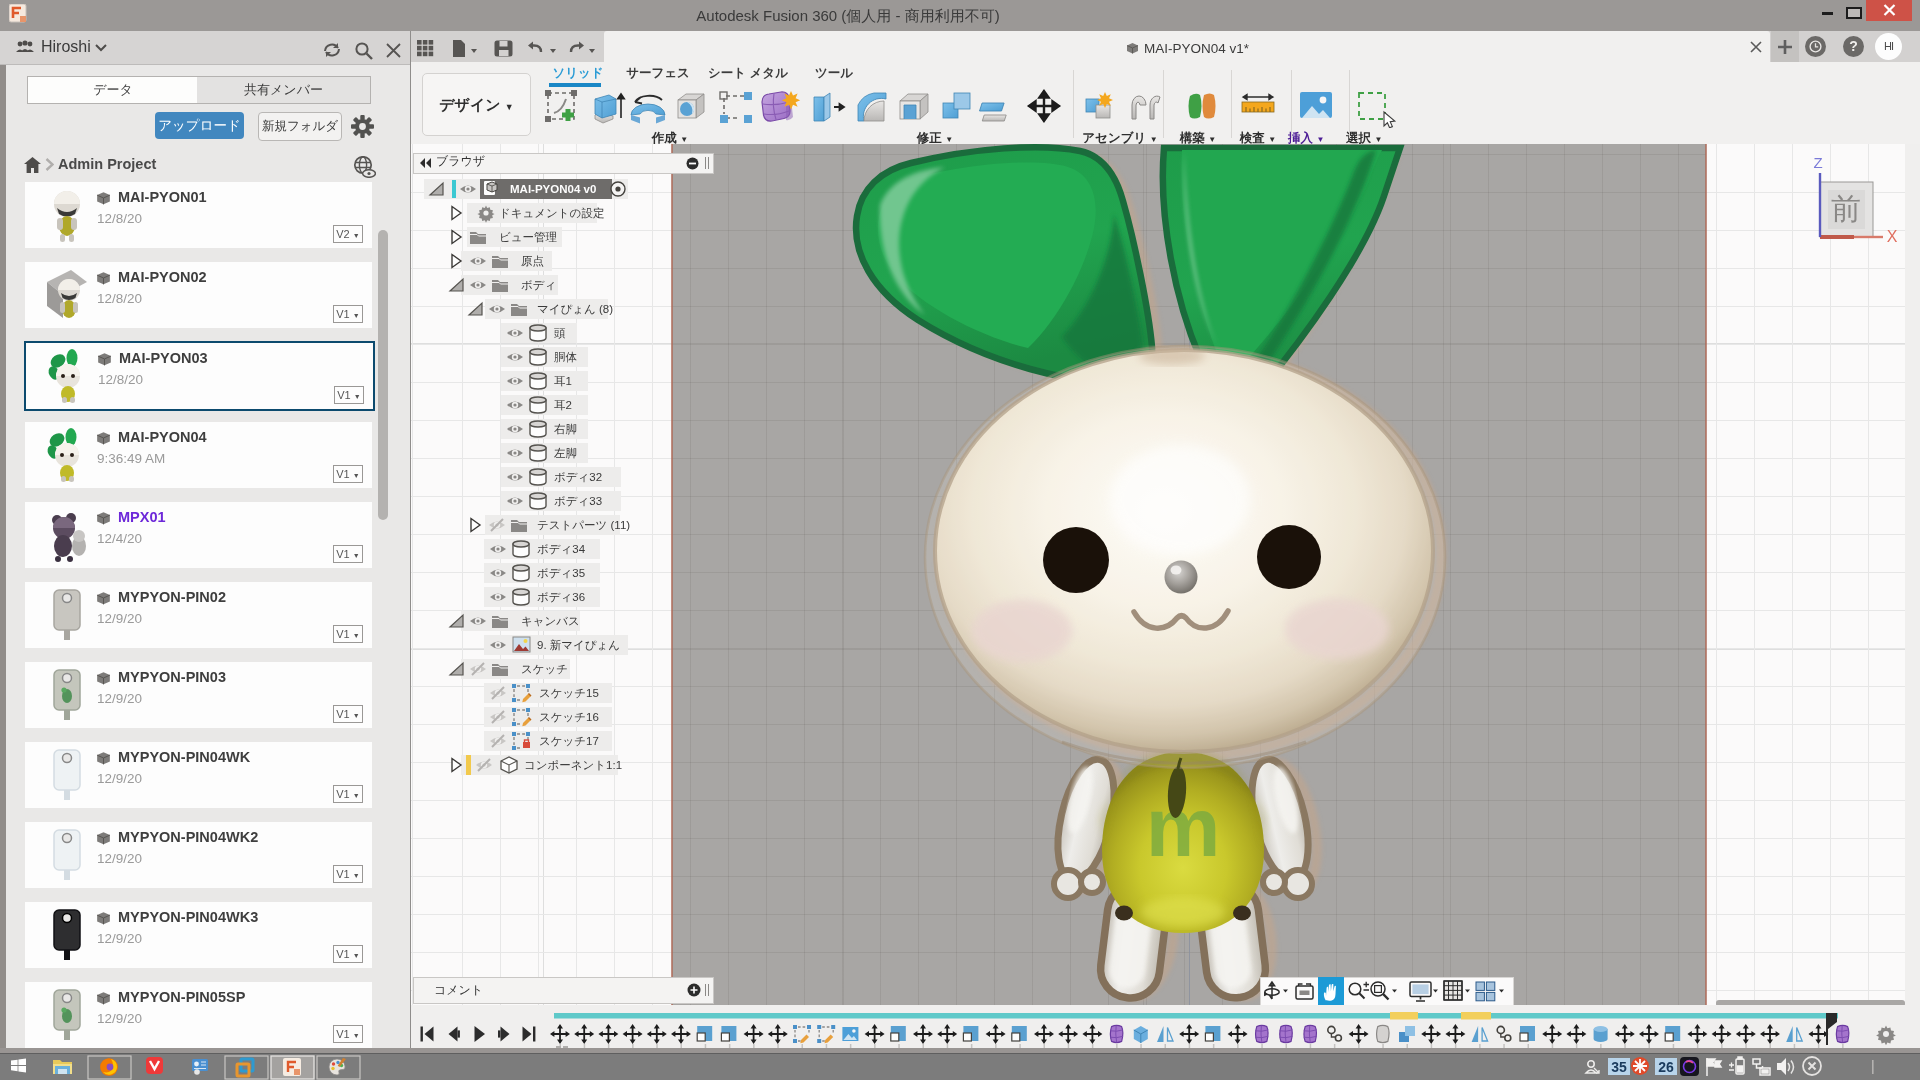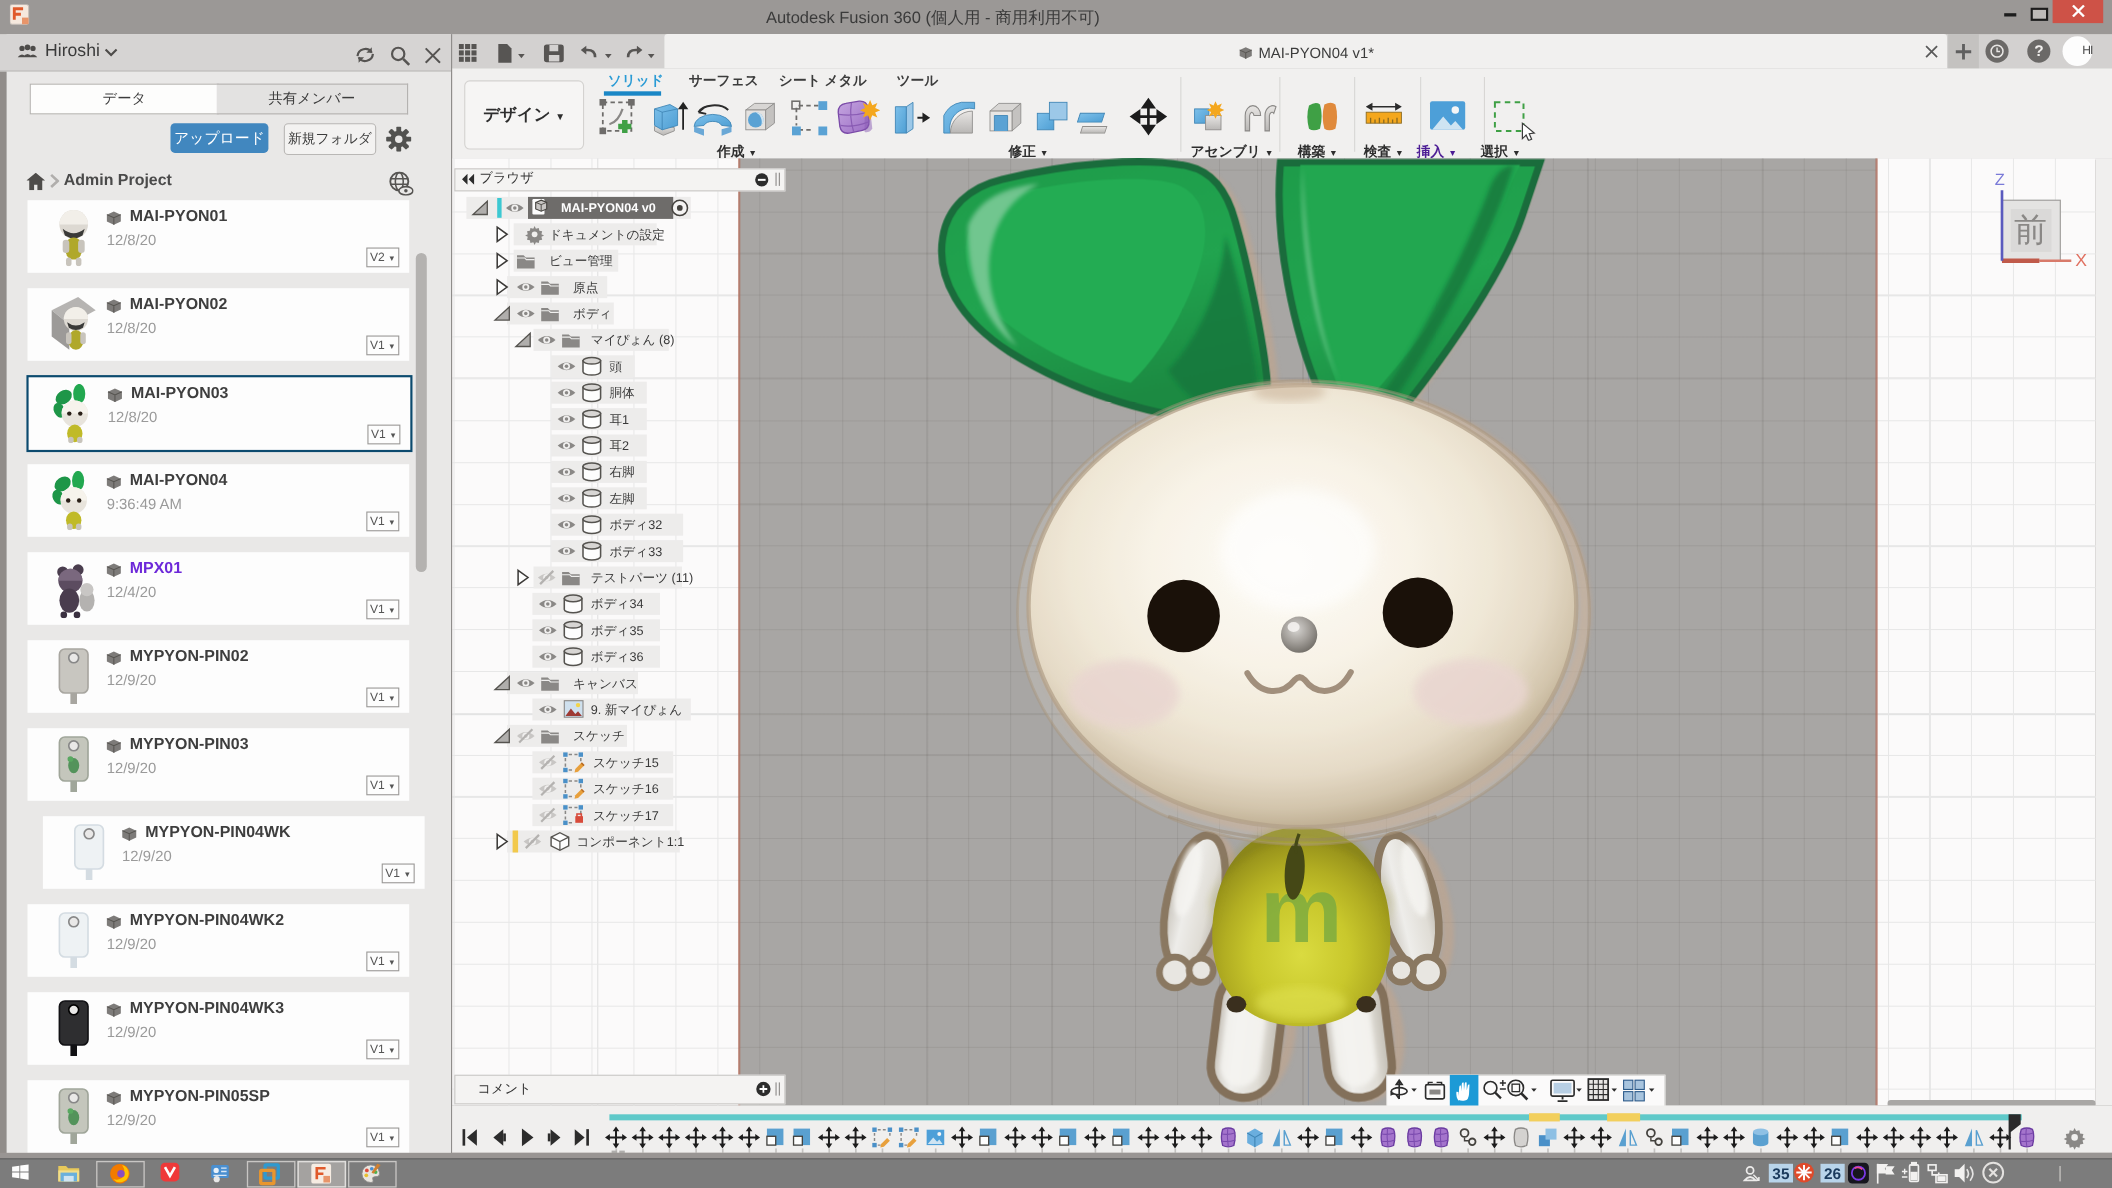--- a/index.html
+++ b/index.html
@@ -66,21 +66,21 @@
       <path d="M2 2 L12 12 M12 2 L2 12" stroke="#5a5a5a" stroke-width="1.6"></path>
     </svg></div>
 <div class="abs" style="left:1771px;top:31px;width:28px;height:31px;background:#c4c2c0;z-index:5"><svg width="16" height="16" viewBox="0 0 16 16" style="margin:8px 0 0 6px">
       <path d="M8 1 V15 M1 8 H15" stroke="#5f5f5f" stroke-width="2.6"></path>
     </svg></div>
 <div class="abs" style="left:1805px;top:36px;width:21px;height:21px;border-radius:50%;background:#6b6967;z-index:5"><svg width="13" height="13" viewBox="0 0 13 13" style="margin:4px">
       <circle cx="6.5" cy="6.5" r="5.4" fill="none" stroke="#e8e6e4" stroke-width="1.4"></circle>
       <path d="M6.5 3.2 V6.8 H9.2" stroke="#e8e6e4" stroke-width="1.3" fill="none"></path>
     </svg></div>
 <div class="abs" style="left:1843px;top:36px;width:21px;height:21px;border-radius:50%;background:#6b6967;color:#f0eeec;font-size:14px;font-weight:bold;text-align:center;line-height:21px;z-index:5">?</div>
-<div class="abs" style="left:1875px;top:33px;width:27px;height:27px;border-radius:50%;background:#fdfdfd;color:#4a4a4a;font-size:11px;text-align:right;line-height:27px;letter-spacing:-1px;z-index:5">HI</div>
+<div class="abs" style="left:1875px;top:33px;width:27px;height:27px;border-radius:50%;background:#fdfdfd;color:#4a4a4a;font-size:11px;text-align:center;line-height:27px;letter-spacing:-1px;z-index:5">HI</div>
 <div class="abs" id="datapanel"></div>
 <div class="abs" style="left:0;top:31px;width:6px;height:1022px;background:#918d8a"></div>
 <div class="abs" id="dp-head"></div>
 <svg class="abs" style="left:16px;top:39px" width="18" height="17" viewBox="0 0 18 17" fill="#4e4c4a">
  <circle cx="4" cy="5" r="2.4"></circle>
     <circle cx="9" cy="4" r="2.6"></circle>
     <circle cx="14" cy="5" r="2.4"></circle>
  <path d="M0 13 q4-5 8 0z M5 13 q4-6 8 0z M10 13 q4-5 8 0z"></path>
 </svg>
 <div class="abs" style="left:41px;top:38px;font-size:16px;color:#3a3a3a">Hiroshi</div>
@@ -261,21 +261,21 @@
         <rect x="21" y="42" width="6" height="10" fill="#a0a69a"></rect>
       </svg></div>
 <svg style="position:absolute;left:71px;top:9px" width="15" height="14" viewBox="0 0 13 12">
       <path d="M1 3.5 L6.5 1 L12 3.5 V9 L6.5 11.5 L1 9 Z" fill="#7d7b79"></path>
       <path d="M1 3.5 L6.5 6 L12 3.5 M6.5 6 V11.5" stroke="#55534f" stroke-width=".8" fill="none"></path>
     </svg>
 <div style="position:absolute;left:93px;top:7px;font-size:14.5px;font-weight:bold;color:#3e3e3e">MYPYON-PIN03</div>
 <div style="position:absolute;left:72px;top:29px;font-size:13.5px;color:#9a9a9a">12/9/20</div>
 <div style="position:absolute;left:308px;top:43px;width:28px;height:16px;border:1px solid #9a9896;font-size:11px;color:#555;text-align:center;line-height:16px">V1 <span style="font-size:7px">▼</span></div>
 </div>
-<div class="abs" style="left:39px;top:742px;width:347px;height:66px;background:#fdfdfd;">
+<div class="abs" style="left:25px;top:742px;width:347px;height:66px;background:#fdfdfd;">
 <div style="position:absolute;left:18px;top:6px"><svg width="48" height="54" viewBox="0 0 48 54">
         <path d="M16 2 h16 a5 5 0 0 1 5 5 v30 a5 5 0 0 1 -5 5 h-16 a5 5 0 0 1 -5 -5 v-30 a5 5 0 0 1 5-5z" fill="#eef2f4" stroke="#d4dce2" stroke-width="1.5"></path>
         <circle cx="24" cy="10" r="4.5" fill="#e9e8e7" stroke="#888" stroke-width="1.5"></circle>
         <rect x="21" y="42" width="6" height="10" fill="#d4dce2"></rect>
       </svg></div>
 <svg style="position:absolute;left:71px;top:9px" width="15" height="14" viewBox="0 0 13 12">
       <path d="M1 3.5 L6.5 1 L12 3.5 V9 L6.5 11.5 L1 9 Z" fill="#7d7b79"></path>
       <path d="M1 3.5 L6.5 6 L12 3.5 M6.5 6 V11.5" stroke="#55534f" stroke-width=".8" fill="none"></path>
     </svg>
 <div style="position:absolute;left:93px;top:7px;font-size:14.5px;font-weight:bold;color:#3e3e3e">MYPYON-PIN04WK</div>

